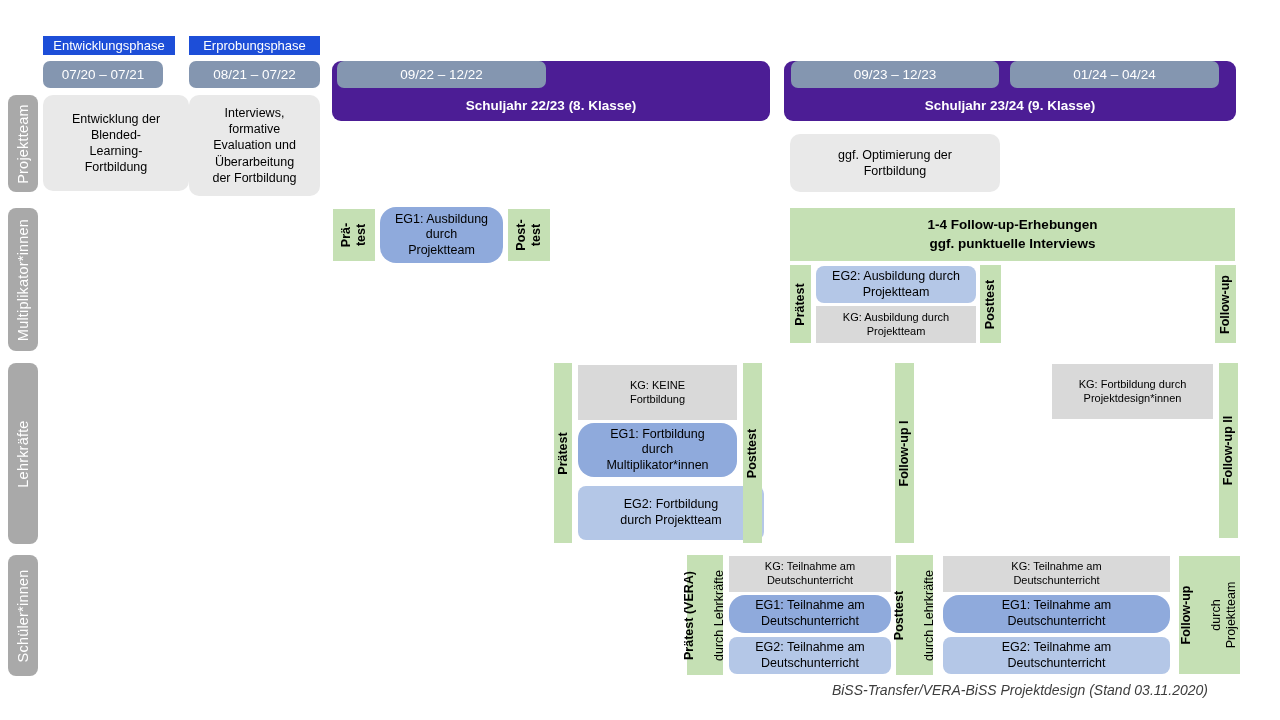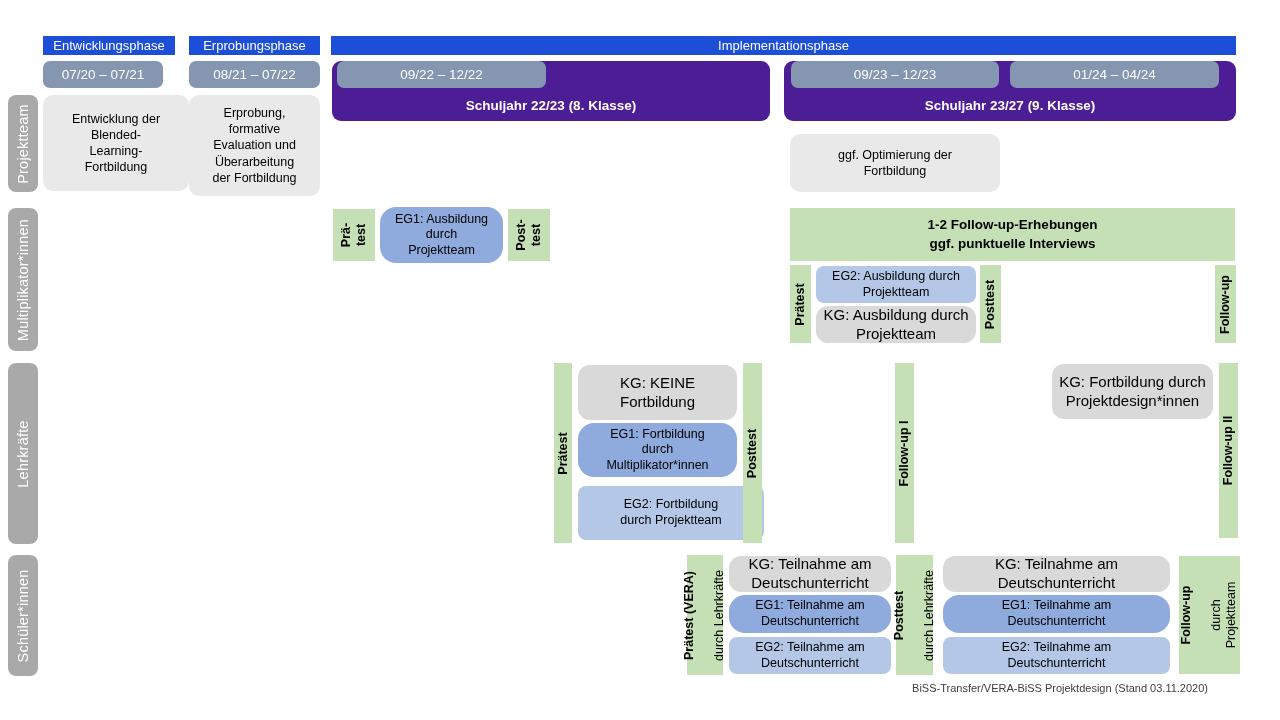--- a/index.html
+++ b/index.html
@@ -8,44 +8,43 @@
   .abs{position:absolute}
   .flexc{display:flex;align-items:center;justify-content:center;text-align:center}
   .flexc > .rot{flex:none}
   .hbar{background:#1d4ed8;color:#fff;font-size:13px}
   .rowlabel{background:#a9a9a9;color:#fff;border-radius:8px}
   .rowlabel .rot{transform:rotate(-90deg);white-space:pre;width:max-content;font-size:14.5px;letter-spacing:.2px}
   .date{background:#8496b0;color:#fff;font-size:13.5px;border-radius:7px}
   .year{background:#4c1d95;border-radius:9px}
   .year .ytext{position:absolute;left:0;right:0;bottom:8px;text-align:center;color:#fff;font-weight:bold;font-size:13.5px}
   .gbox{background:#e9e9e9;border-radius:10px;font-size:12.5px;white-space:pre-line;line-height:1.3;color:#000}
-  .kg{background:#d9d9d9;border-radius:12px;font-size:15px;white-space:pre-line;line-height:1.25;color:#000}
+  .kg{background:#d9d9d9;border-radius:0;font-size:11px;white-space:pre-line;line-height:1.25;color:#000}
   .eg1{background:#8faadc;border-radius:16px;font-size:12.5px;white-space:pre-line;line-height:1.25;color:#000}
   .eg2{background:#b4c7e7;border-radius:8px;font-size:12.5px;white-space:pre-line;line-height:1.25;color:#000}
   .greenbar{background:#c5e0b4;font-weight:bold;font-size:13.5px;white-space:pre-line;line-height:1.4;color:#000}
   .vgreen{background:#c5e0b4}
   .vgreen .rot{transform:rotate(-90deg);width:max-content;font-weight:bold;font-size:12.5px;line-height:1.2;text-align:center;white-space:pre-line;color:#000}
   .vgreen .rot .main{display:block;font-weight:bold;white-space:pre-line}
   .vgreen .rot .sub{display:block;font-weight:normal;white-space:pre-line}
-  .caption{font-size:11px;color:#3d3d3d;text-align:right}
+  .caption{font-style:italic;font-size:14px;color:#3d3d3d;text-align:right}
 </style>
 </head>
 <body>
 
 <div class="stage">
 
   <div class="abs flexc hbar" style="left:43px;top:36px;width:132px;height:19px">Entwicklungsphase</div>
   <div class="abs flexc hbar" style="left:189px;top:36px;width:131px;height:19px">Erprobungsphase</div>
-  <div class="abs flexc hbar" style="left:331px;top:36px;width:905px;height:19px">Implementationsphase</div>
 
   <div class="abs year" style="left:332px;top:61px;width:438px;height:60px">
     <div class="ytext">Schuljahr 22/23 (8. Klasse)</div>
   </div>
   <div class="abs year" style="left:784px;top:61px;width:452px;height:60px">
-    <div class="ytext">Schuljahr 23/27 (9. Klasse)</div>
+    <div class="ytext">Schuljahr 23/24 (9. Klasse)</div>
   </div>
 
   <div class="abs flexc date" style="left:43px;top:61px;width:120px;height:27px">07/20 – 07/21</div>
   <div class="abs flexc date" style="left:189px;top:61px;width:131px;height:27px">08/21 – 07/22</div>
   <div class="abs flexc date" style="left:337px;top:61px;width:209px;height:27px">09/22 – 12/22</div>
   <div class="abs flexc date" style="left:791px;top:61px;width:208px;height:27px">09/23 – 12/23</div>
   <div class="abs flexc date" style="left:1010px;top:61px;width:209px;height:27px">01/24 – 04/24</div>
 
   <div class="abs flexc rowlabel" style="left:8px;top:95px;width:30px;height:97px">
     <div class="rot">Projektteam</div>
@@ -57,40 +56,40 @@
     <div class="rot">Lehrkräfte</div>
   </div>
   <div class="abs flexc rowlabel" style="left:8px;top:555px;width:30px;height:121px">
     <div class="rot">Schüler*innen</div>
   </div>
 
   <div class="abs flexc gbox" style="left:43px;top:95px;width:146px;height:96px">Entwicklung der
 Blended-
 Learning-
 Fortbildung</div>
-  <div class="abs flexc gbox" style="left:189px;top:95px;width:131px;height:101px">Erprobung,
+  <div class="abs flexc gbox" style="left:189px;top:95px;width:131px;height:101px">Interviews,
 formative
 Evaluation und
 Überarbeitung
 der Fortbildung</div>
   <div class="abs flexc gbox" style="left:790px;top:134px;width:210px;height:58px">ggf. Optimierung der
 Fortbildung</div>
 
   <div class="abs flexc vgreen" style="left:333px;top:209px;width:42px;height:52px">
     <div class="rot">Prä-
 test</div>
   </div>
   <div class="abs flexc eg1" style="left:380px;top:207px;width:123px;height:56px">EG1: Ausbildung
 durch
 Projektteam</div>
   <div class="abs flexc vgreen" style="left:508px;top:209px;width:42px;height:52px">
     <div class="rot">Post-
 test</div>
   </div>
-  <div class="abs flexc greenbar" style="left:790px;top:208px;width:445px;height:53px">1-2 Follow-up-Erhebungen
+  <div class="abs flexc greenbar" style="left:790px;top:208px;width:445px;height:53px">1-4 Follow-up-Erhebungen
 ggf. punktuelle Interviews</div>
   <div class="abs flexc vgreen" style="left:790px;top:265px;width:21px;height:78px">
     <div class="rot">Prätest</div>
   </div>
   <div class="abs flexc eg2" style="left:816px;top:266px;width:160px;height:37px">EG2: Ausbildung durch
 Projektteam</div>
   <div class="abs flexc kg" style="left:816px;top:306px;width:160px;height:37px">KG: Ausbildung durch
 Projektteam</div>
   <div class="abs flexc vgreen" style="left:980px;top:265px;width:21px;height:78px">
     <div class="rot">Posttest</div>

